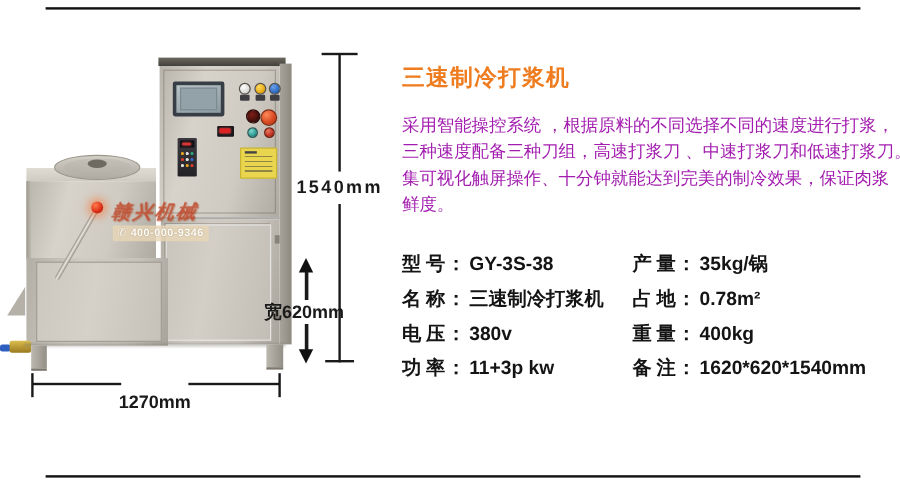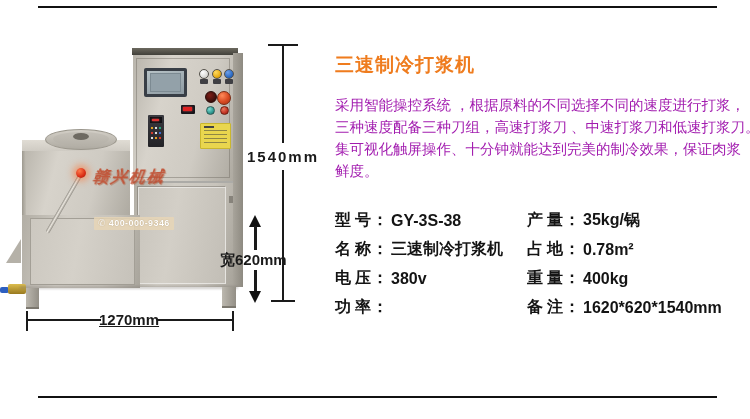--- a/index.html
+++ b/index.html
@@ -96,28 +96,28 @@
   .valve-brass { left:8px; top:284px; width:18px; height:10px; background:linear-gradient(#dcbd4e,#99791f); border-radius:2px; }
   .leg { width:13px; height:21px; background:linear-gradient(90deg,#bcb8af,#938f86); border-bottom:2px solid #7c786f; }
   .ground-shadow { left:20px; top:286px; width:218px; height:3px; background:rgba(120,116,108,.35); filter:blur(1px); }
 
   
   .wm-brand { left:93px; top:167px; width:80px; color:#c0482a; opacity:.88; font-weight:700; font-style:italic;
               font-size:16px; letter-spacing:2px; white-space:nowrap; transform:skewX(-8deg);
               filter:blur(.4px); text-shadow:1px 1px 0 rgba(160,60,20,.4); }
   .wm-banner { left:94px; top:188px; height:13px; background:rgba(232,214,182,.82); border-radius:1px;
                color:#fff; font-size:9px; font-weight:700; line-height:13px; padding:0 4px;
-               white-space:nowrap; letter-spacing:.4px; text-shadow:0 0 1px rgba(120,90,40,.6);margin-top:29px; }
+               white-space:nowrap; letter-spacing:.4px; text-shadow:0 0 1px rgba(120,90,40,.6); }
 
   
   .dim-line { background:#1a1a1a; position:absolute; }
   .dim-label { position:absolute; font-size:15px; font-weight:700; color:#1a1a1a; white-space:nowrap; }
   .lbl-1540 { left:247px; top:148px; width:72px; text-align:right; letter-spacing:2px; font-weight:600; }
   .lbl-620  { left:220px; top:251px; }
-  .lbl-1270 { left:99px;  top:311px; width:60px; text-align:right;text-decoration:underline; }
+  .lbl-1270 { left:99px;  top:327px; width:60px; text-align:right; }
   .arrowhead { position:absolute; width:0; height:0; border-left:6px solid transparent; border-right:6px solid transparent; }
   .ah-up   { left:249px; top:215px; border-bottom:12px solid #111; }
   .ah-down { left:249px; top:291px; border-top:12px solid #111; }
 
   
   .title { left:335px; top:52px; font-size:19px; font-weight:700; color:#ef7c1e; letter-spacing:1px; }
   .desc  { left:335px; top:94px; width:414px; font-size:14.5px; color:#a21caf; }
   .desc div { line-height:22px; white-space:nowrap; }
   .spec-col { top:206px; }
   .spec-col.left  { left:335px; }
@@ -241,20 +241,21 @@
         <span class="sp-value">三速制冷打浆机</span>
     </div>
     <div class="spec-row">
       <span class="sp-label">电压</span>
         <span class="sp-colon">：</span>
         <span class="sp-value">380v</span>
     </div>
     <div class="spec-row">
       <span class="sp-label">功率</span>
         <span class="sp-colon">：</span>
+        <span class="sp-value">11+3p kw</span>
     </div>
   </div>
 
   <div class="abs spec-col right">
     <div class="spec-row">
       <span class="sp-label">产量</span>
         <span class="sp-colon">：</span>
         <span class="sp-value">35kg/锅</span>
     </div>
     <div class="spec-row">

